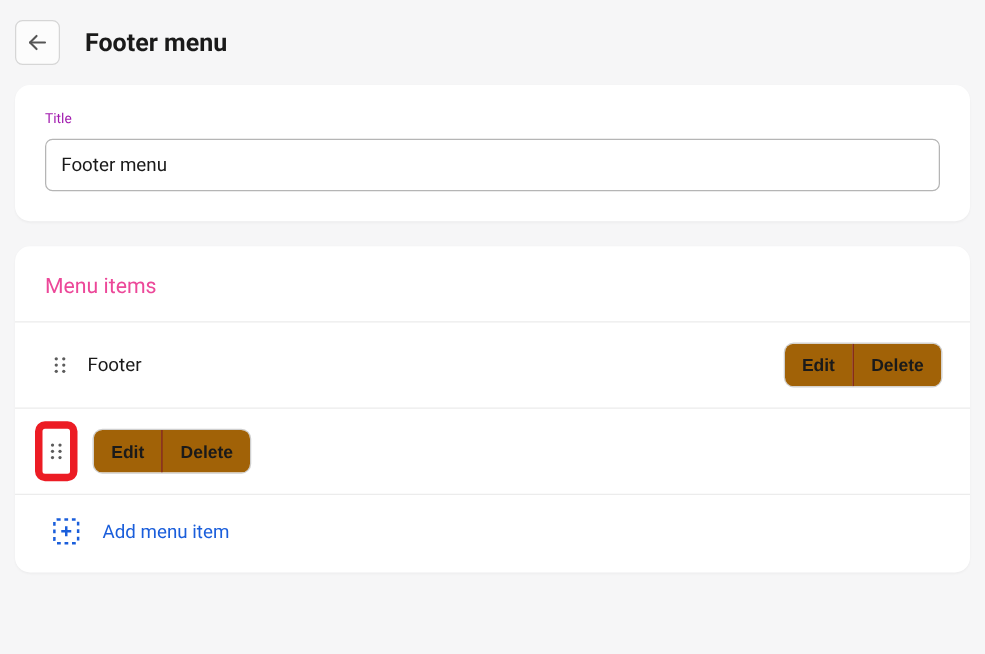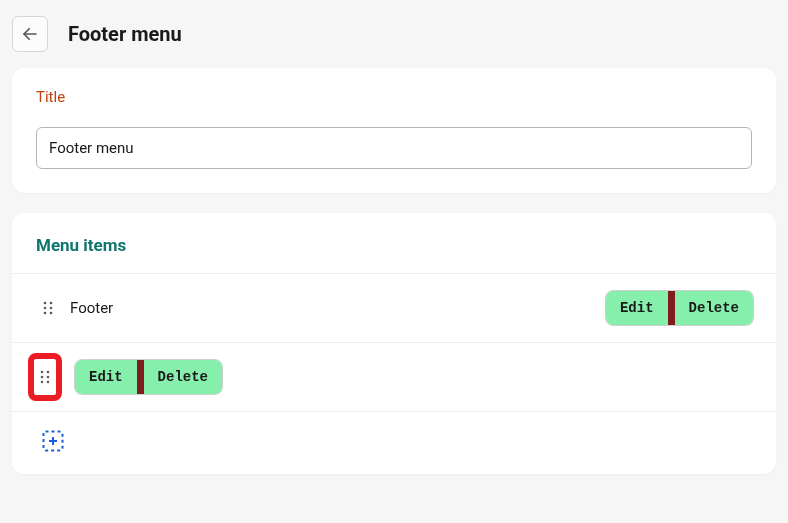--- a/index.html
+++ b/index.html
@@ -39,39 +39,39 @@
     .card {
       background: #fff;
       border-radius: 12px;
       margin: 0 12px 20px 12px;
       box-shadow: 0 1px 2px rgba(0,0,0,0.04);
     }
     .card-pad {
       padding: 20px 24px 24px 24px;
     }
     .field-label {
-      font-size: 15px;
-      color: #c2410c;
-      margin-bottom: 21px;
+      font-size: 11px;
+      color: #a21caf;
+      margin-bottom: 10px;
     }
     .text-input {
       width: 100%;
       height: 42px;
       border: 1px solid #b5b5b5;
       border-radius: 6px;
       padding: 0 12px;
       font-size: 15px;
       color: #1a1a1a;
       font-family: inherit;
     }
     .section-header {
       padding: 22px 24px 18px 24px;
       font-size: 17px;
-      font-weight: 700;
-      color: #0f766e;
+      font-weight: 400;
+      color: #ec4899;
     }
     .divider {
       border: none;
       border-top: 1px solid #ececec;
     }
     .menu-row {
       display: flex;
       align-items: center;
       padding: 16px 22px 16px 30px;
       gap: 16px;
@@ -103,31 +103,31 @@
       color: #1a1a1a;
       flex: 1;
     }
     .btn-group {
       display: flex;
       border: 1px solid #cfcfcf;
       border-radius: 8px;
       overflow: hidden;
     }
     .btn {
-      background: #86efac;
+      background: #a16207;
       border: none;
       padding: 9px 14px;
       font-size: 14px;
       font-weight: 600;
       color: #1a1a1a;
       cursor: pointer;
-      font-family: Liberation Mono, monospace;
+      font-family: Liberation Sans, sans-serif;
     }
     .btn + .btn {
-      border-left: 7px solid #7f1d1d;
+      border-left: 1px solid #7f1d1d;
     }
     .add-row {
       display: flex;
       align-items: center;
       padding: 18px 22px 22px 30px;
       gap: 18px;
     }
     .add-icon {
       width: 22px;
       height: 22px;
@@ -203,14 +203,15 @@
   <hr class="divider">
 
   <div class="add-row">
     <span class="add-icon">
       <svg width="22" height="22" viewBox="0 0 22 22">
         <rect x="1.5" y="1.5" width="19" height="19" rx="2" fill="none" stroke="#1a5edb" stroke-width="2" stroke-dasharray="3 3"></rect>
         <line x1="11" y1="7" x2="11" y2="15" stroke="#1a5edb" stroke-width="2"></line>
         <line x1="7" y1="11" x2="15" y2="11" stroke="#1a5edb" stroke-width="2"></line>
       </svg>
     </span>
+    <span class="add-label">Add menu item</span>
   </div>
 </div>
 
 </body></html>

